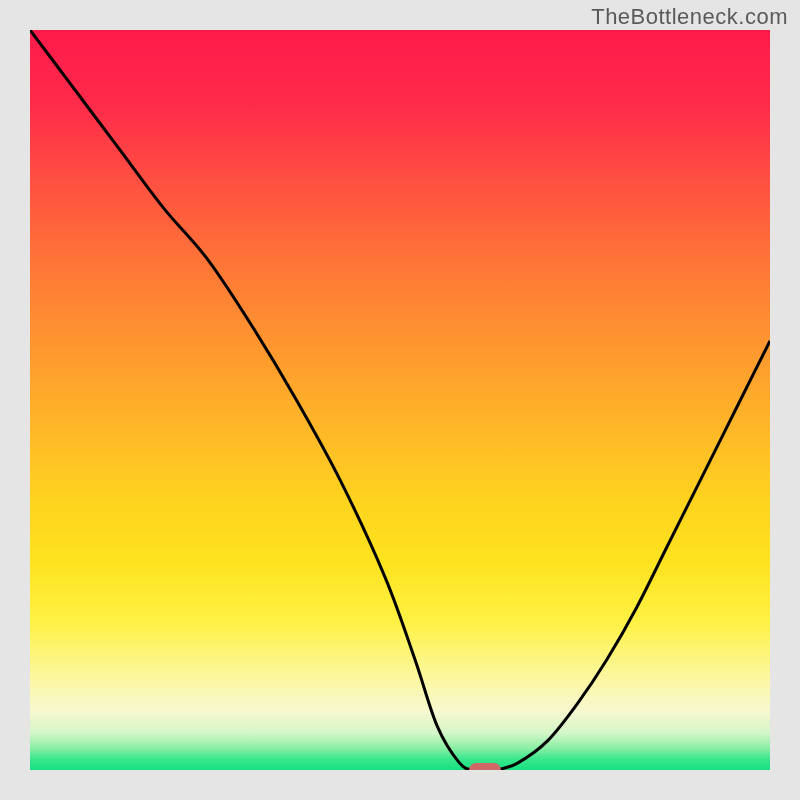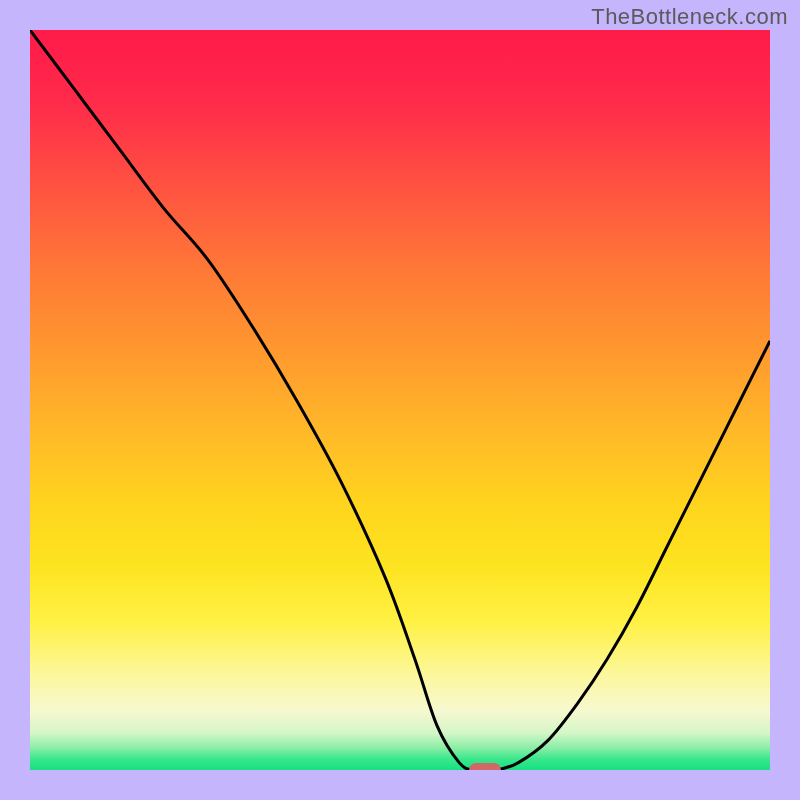--- a/index.html
+++ b/index.html
@@ -8,21 +8,21 @@
     width: 800px;
     height: 800px;
     background: #000;
     font-family: Arial, Helvetica, sans-serif;
     overflow: hidden;
   }
   .frame {
     position: relative;
     width: 800px;
     height: 800px;
-    background: #c4b5fd;
+    background: #e5e5e5;
   }
   .watermark {
     position: absolute;
     top: 4px;
     right: 12px;
     color: #5a5a5a;
     font-size: 22px;
     font-weight: 500;
     letter-spacing: 0.5px;
     z-index: 10;

